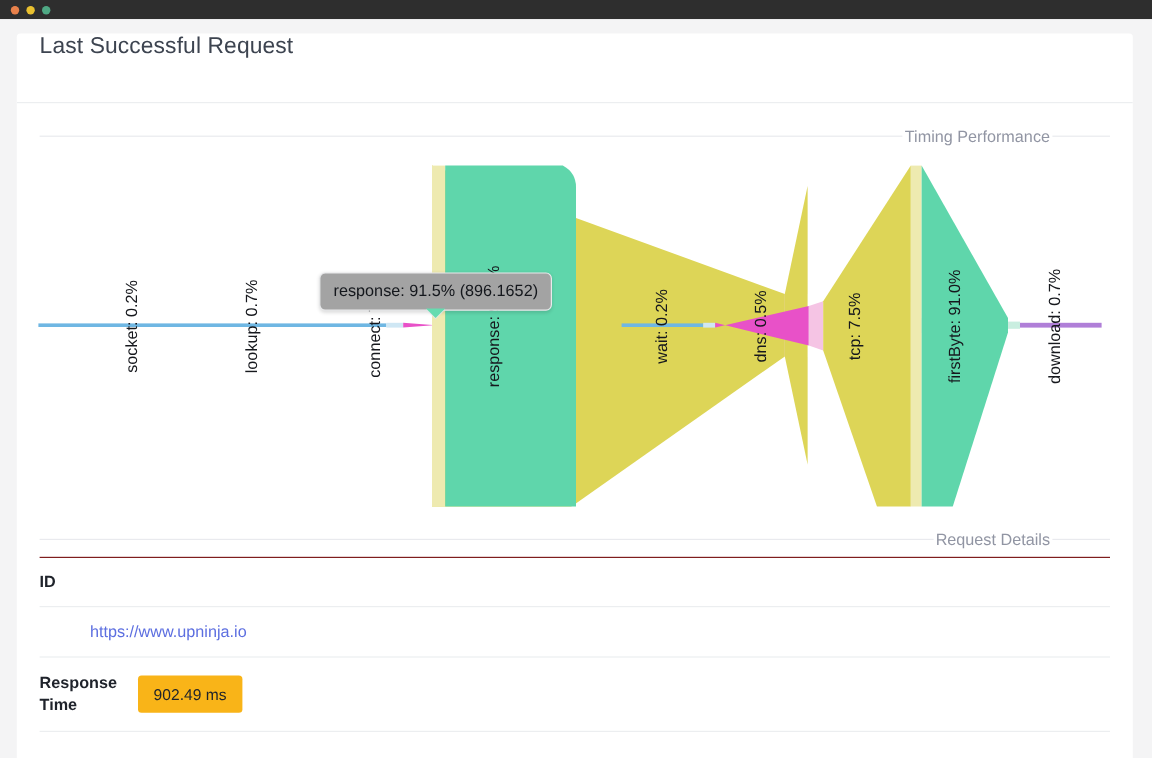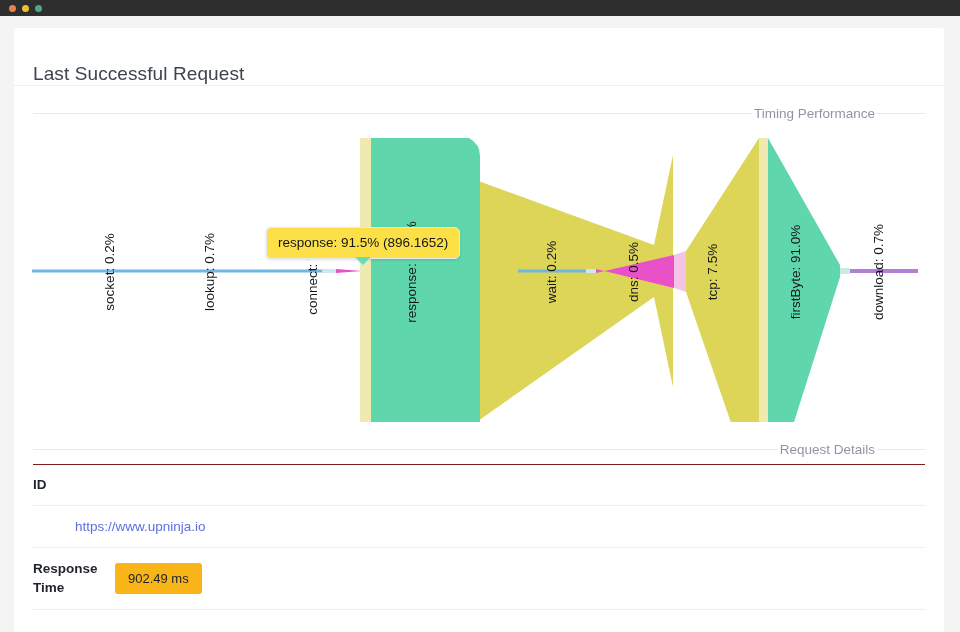--- a/index.html
+++ b/index.html
@@ -42,21 +42,21 @@
     left: 14px; top: 12px;
     width: 930px; height: 620px;
     background: #ffffff;
     border-radius: 3px;
     overflow: hidden;
   }
 
   .card-header {
     height: 58px;
     display: flex;
-    align-items: flex-end;
+    align-items: flex-start;
     padding: 0 0 0 19px;
     border-bottom: 1px solid #eceef0;
   }
   .card-title {
     font-size: 19px;
     color: #3d4450;
     font-weight: 400;
     letter-spacing: .1px;
   }
 
@@ -93,21 +93,21 @@
     font-family: "Liberation Sans", sans-serif;
     font-size: 13.5px;
     fill: #16181d;
   }
 
   
   .tooltip-box {
     position: absolute;
     left: 252px;
     top: 105px;
-    background: #fde047;
+    background: #a3a3a3;
     border: 1px solid #e9eaec;
     border-radius: 5px;
     padding: 7px 11px 8px;
     font-size: 13.5px;
     color: #14171c;
     white-space: nowrap;
     box-shadow: 0 1px 3px rgba(0,0,0,.13);
     z-index: 5;
   }
   .tooltip-tail {

